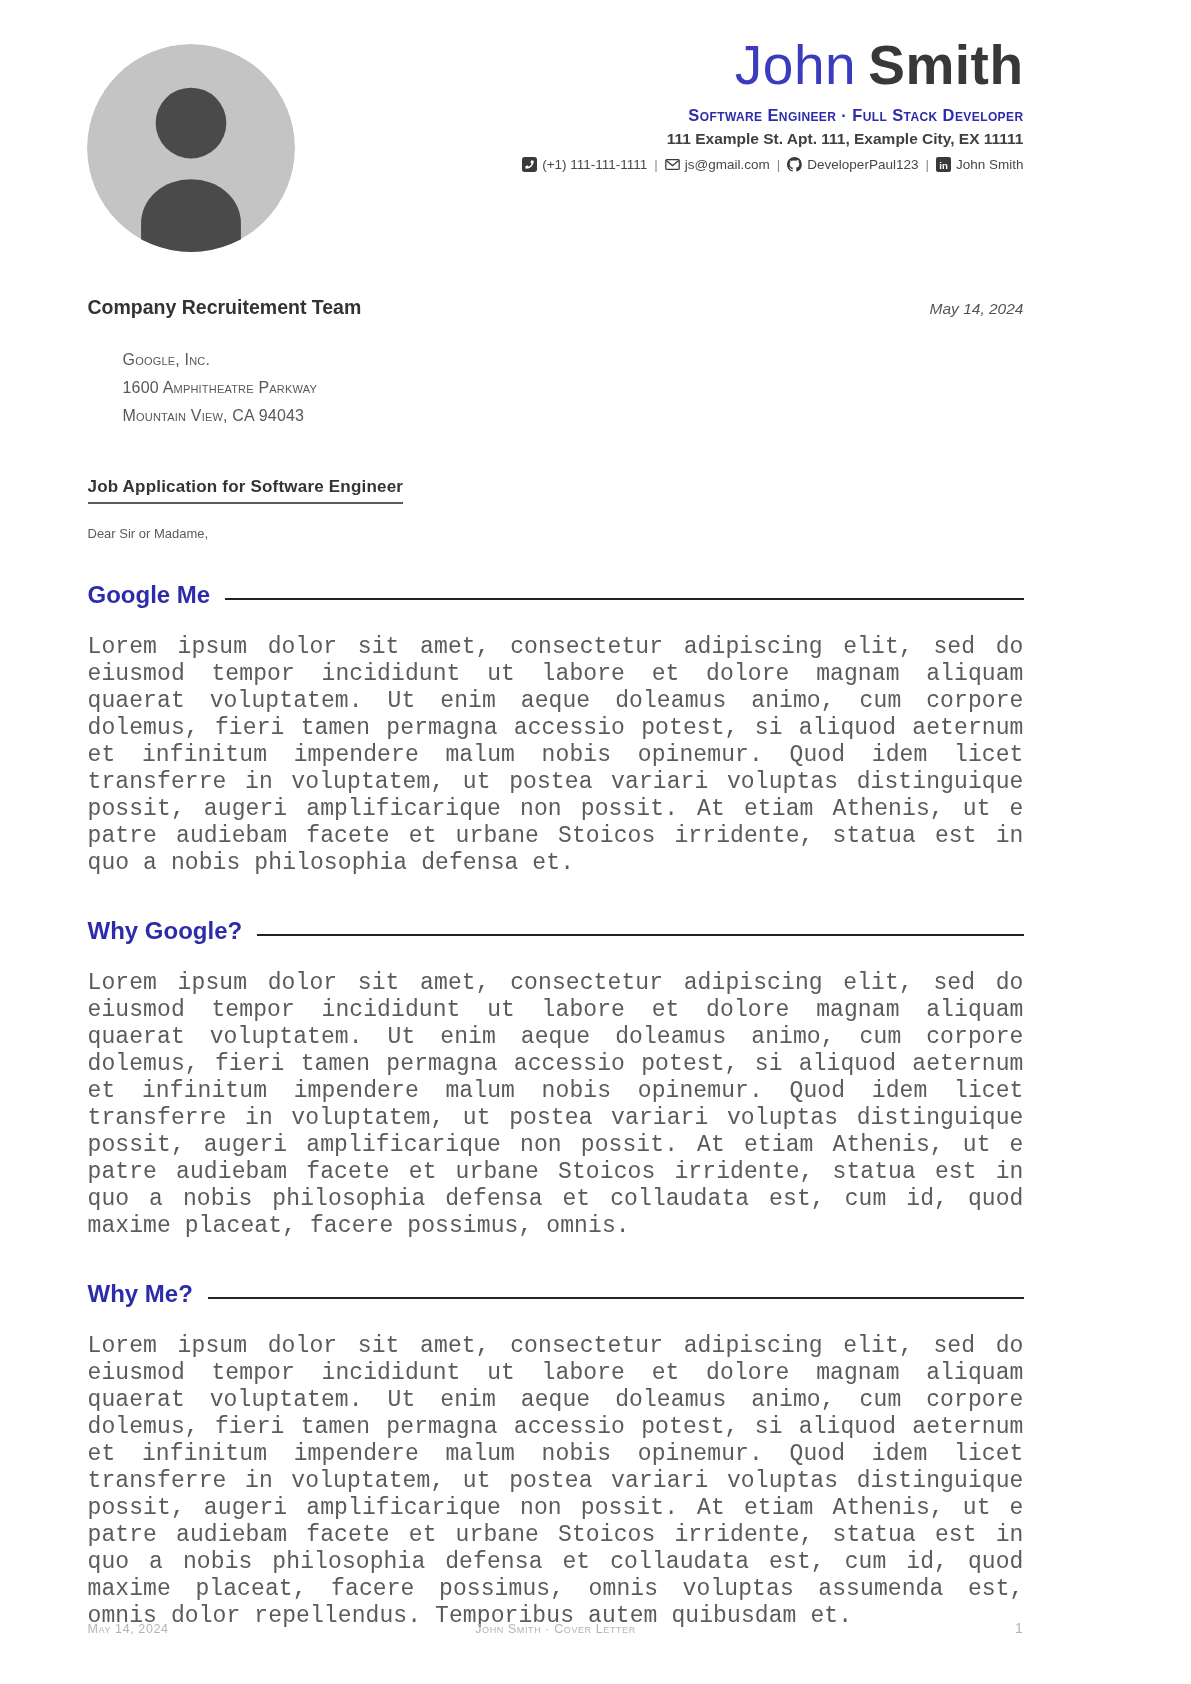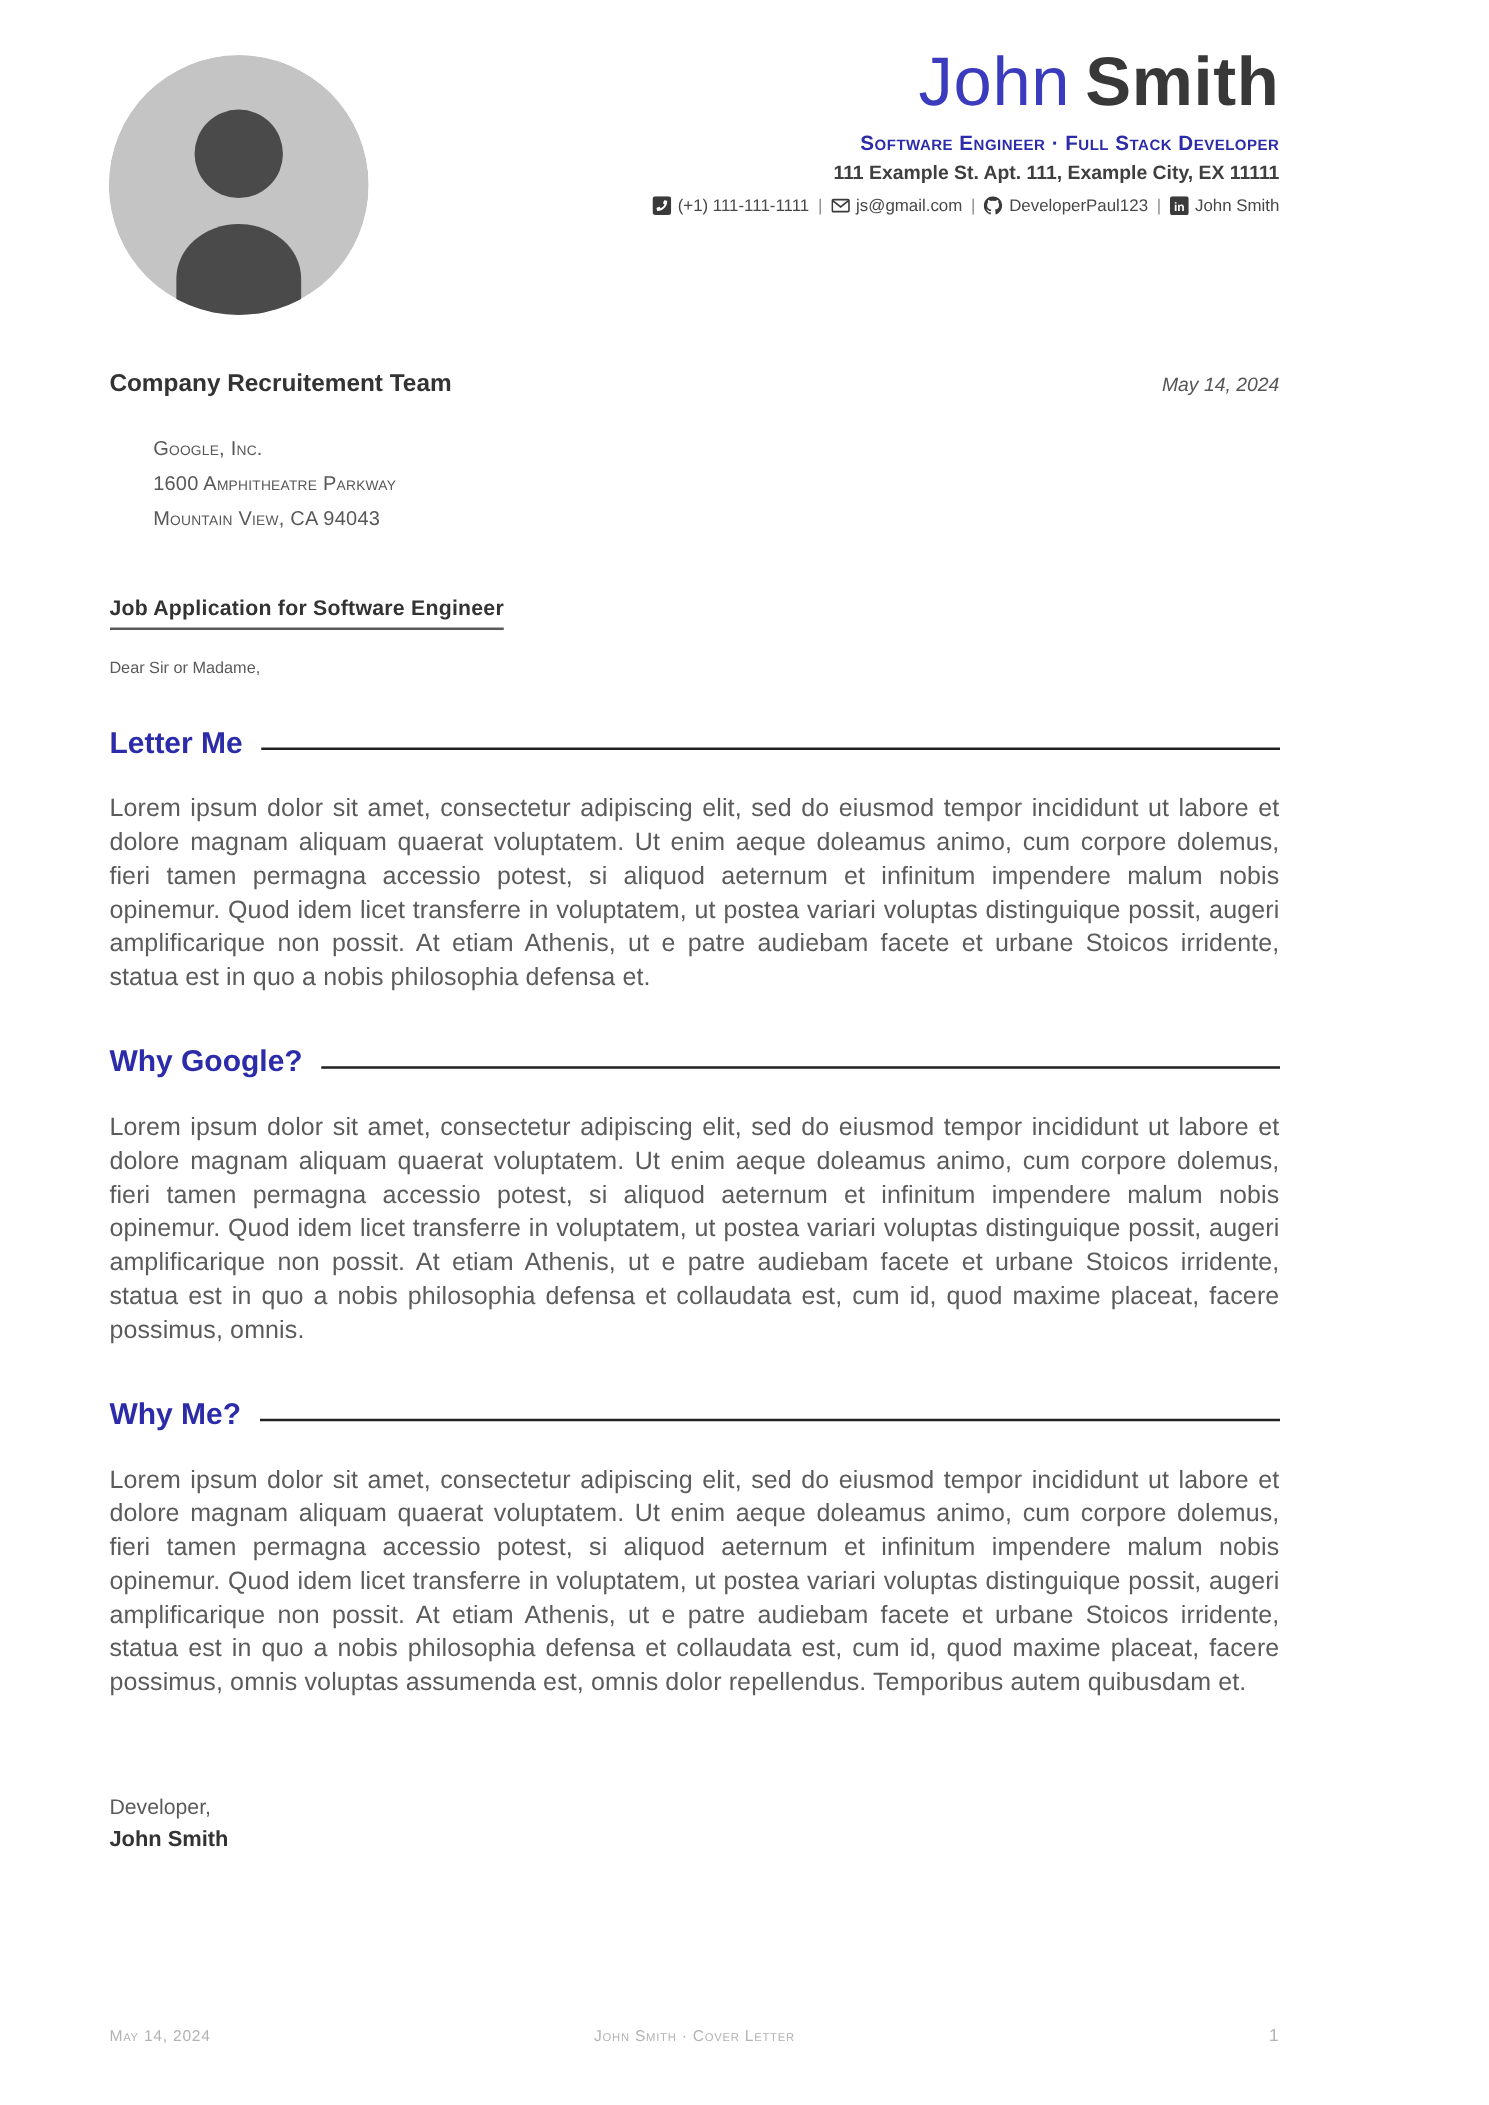--- a/index.html
+++ b/index.html
@@ -49,22 +49,22 @@
     margin-top:47px;display:inline-block;font-size:17px;font-weight:700;color:#333;
     padding-bottom:5px;border-bottom:2px solid #5a5a5a;letter-spacing:.2px;
   }
   .salutation{margin-top:22px;font-size:13px;color:var(--body_gray);}
   
   .section{margin-top:40px;}
   .section-head{display:flex;align-items:center;}
   .section-title{font-size:24px;font-weight:700;color:var(--accent_blue);white-space:nowrap;}
   .section-rule{flex:1;height:2px;background:var(--rule_dark);margin-left:15px;transform:translateY(4px);}
   .section-body{
-    margin-top:25px;font-size:20px;line-height:27px;color:var(--body_gray);
-    text-align:justify;letter-spacing:.1px;
+    margin-top:25px;font-size:23px;line-height:27px;color:var(--body_gray);
+    text-align:justify;letter-spacing:.1px;font-family:Liberation Mono, monospace;
   }
   
   .closing{margin-top:76px;font-size:17px;}
   .valediction{color:var(--body_gray);}
   .signature{margin-top:5px;font-size:17.5px;font-weight:700;color:#333;}
   .attachment{margin-top:38px;font-size:17px;font-style:italic;color:var(--body_gray);}
   
   .footer{
     position:absolute;left:81px;right:161px;bottom:48px;
     display:grid;grid-template-columns:1fr auto 1fr;align-items:baseline;
@@ -148,21 +148,21 @@
     <div>Mountain View, CA 94043</div>
   </div>
 
   <div>
     <span class="subject">Job Application for Software Engineer</span>
   </div>
   <div class="salutation">Dear Sir or Madame,</div>
 
   <div class="section">
     <div class="section-head">
-      <span class="section-title">Letter Me</span>
+      <span class="section-title">Google Me</span>
       <span class="section-rule"></span>
     </div>
     <p class="section-body">Lorem ipsum dolor sit amet, consectetur adipiscing elit, sed do eiusmod tempor incididunt ut labore et dolore magnam aliquam quaerat voluptatem. Ut enim aeque doleamus animo, cum corpore dolemus, fieri tamen permagna accessio potest, si aliquod aeternum et infinitum impendere malum nobis opinemur. Quod idem licet transferre in voluptatem, ut postea variari voluptas distinguique possit, augeri amplificarique non possit. At etiam Athenis, ut e patre audiebam facete et urbane Stoicos irridente, statua est in quo a nobis philosophia defensa et.</p>
   </div>
 
   <div class="section">
     <div class="section-head">
       <span class="section-title">Why Google?</span>
       <span class="section-rule"></span>
     </div>

